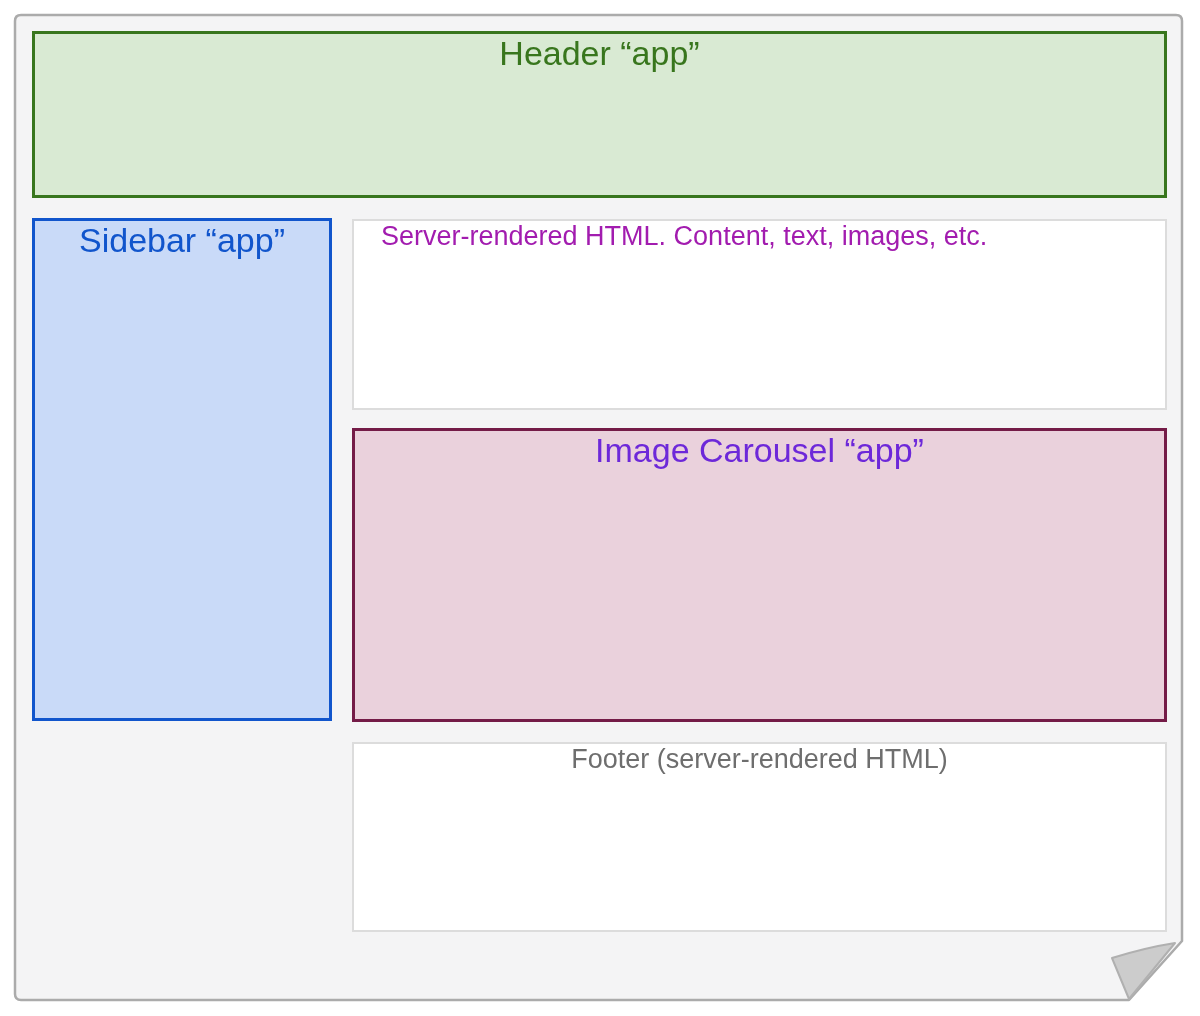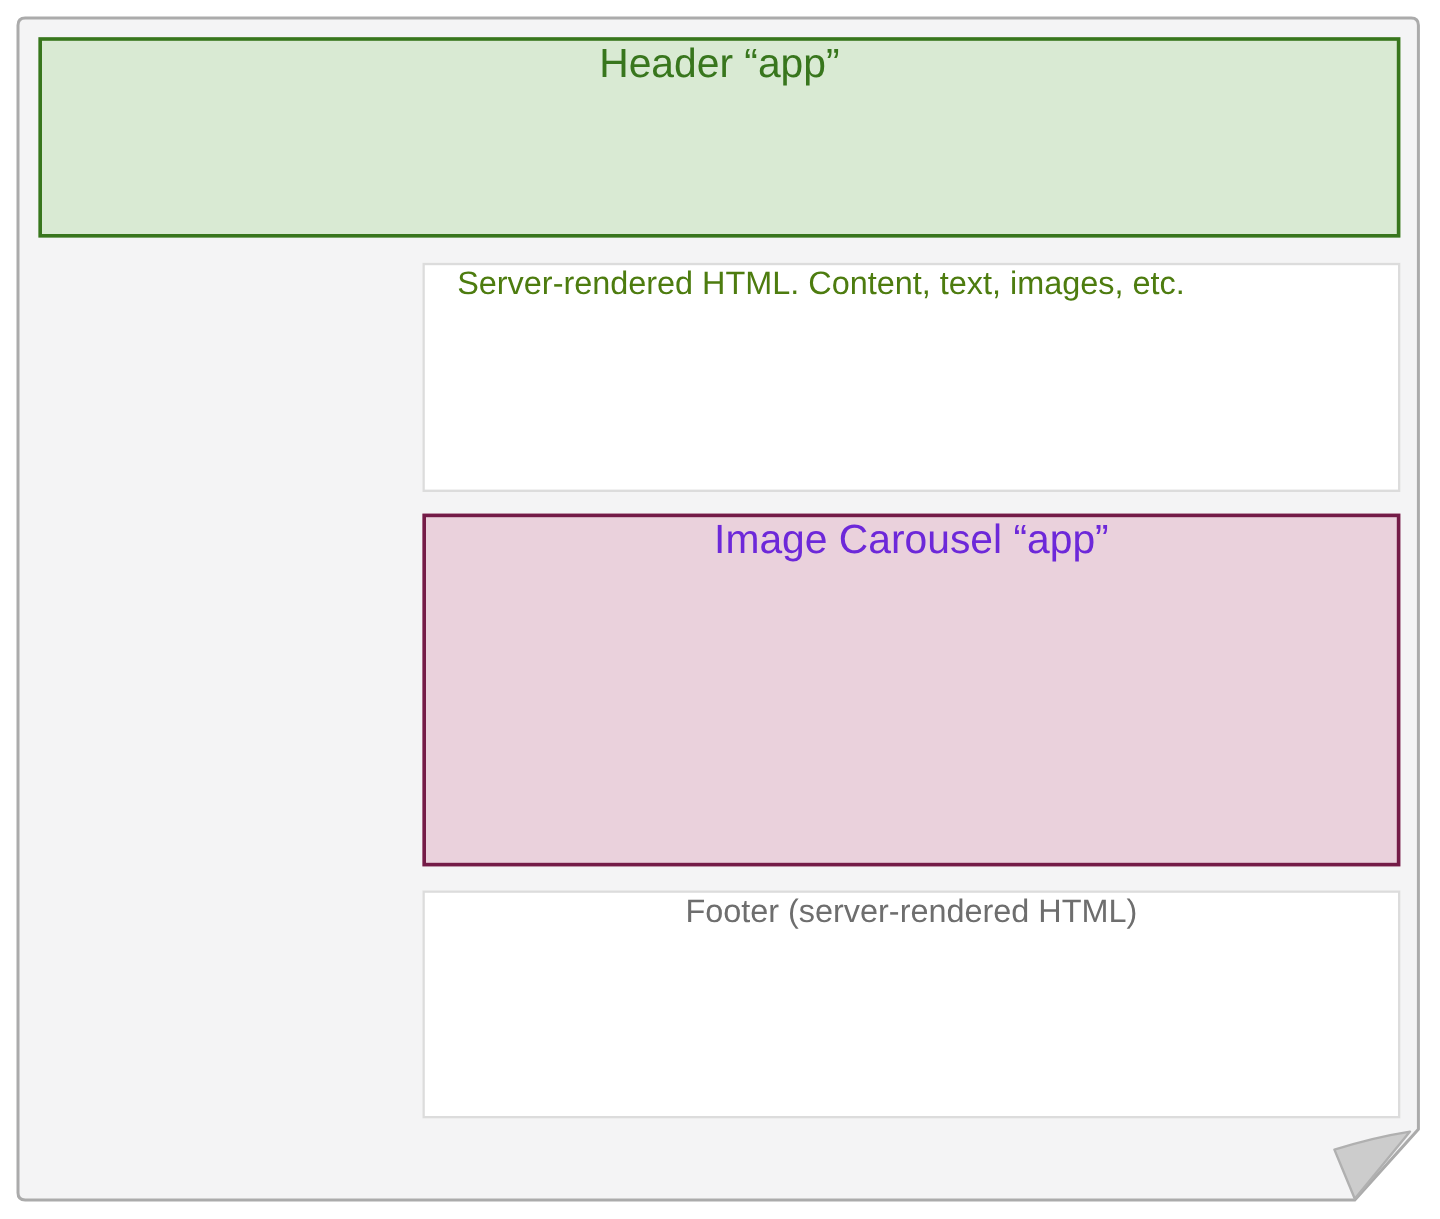--- a/index.html
+++ b/index.html
@@ -59,21 +59,21 @@
     background: #c9daf8;
     border: 3px solid #1155cc;
     color: #1155cc;
     font-size: 34px;
   }
   .content-box {
     left: 352px; top: 219px;
     width: 815px; height: 191px;
     background: #ffffff;
     border: 2px solid #dcdcdc;
-    color: #4d7c0f;
+    color: #a21caf;
     font-size: 27px;
     justify-content: flex-start;
     text-align: left;
     padding-left: 27px;
   }
   .carousel-box {
     left: 352px; top: 428px;
     width: 815px; height: 294px;
     background: #ead1dc;
     border: 3px solid #741b47;
@@ -106,20 +106,23 @@
 
   <svg class="page-svg" viewBox="0 0 1200 1016" aria-hidden="true">
     <path class="sheet" d="M 21 15 L 1176 15 Q 1182 15 1182 21 L 1182 941 L 1129 1000 L 21 1000 Q 15 1000 15 994 L 15 21 Q 15 15 21 15 Z"></path>
     <path class="fold" d="M 1129 999 L 1175 943 Q 1146 947.5 1112 958 Z"></path>
   </svg>
 
   <div class="box header-box">
     <span class="label">Header “app”</span>
   </div>
 
+  <div class="box sidebar-box">
+    <span class="label">Sidebar “app”</span>
+  </div>
 
   <div class="box content-box">
     <span class="label">Server-rendered HTML. Content, text, images, etc.</span>
   </div>
 
   <div class="box carousel-box">
     <span class="label">Image Carousel “app”</span>
   </div>
 
 

